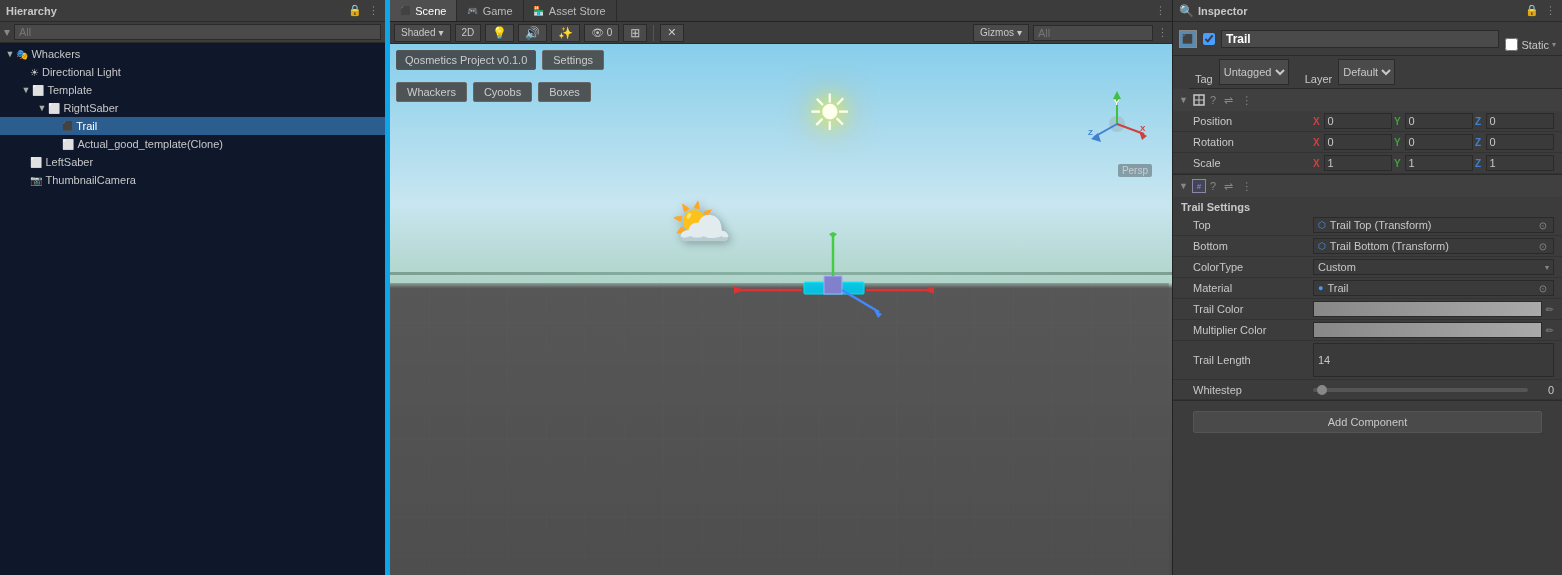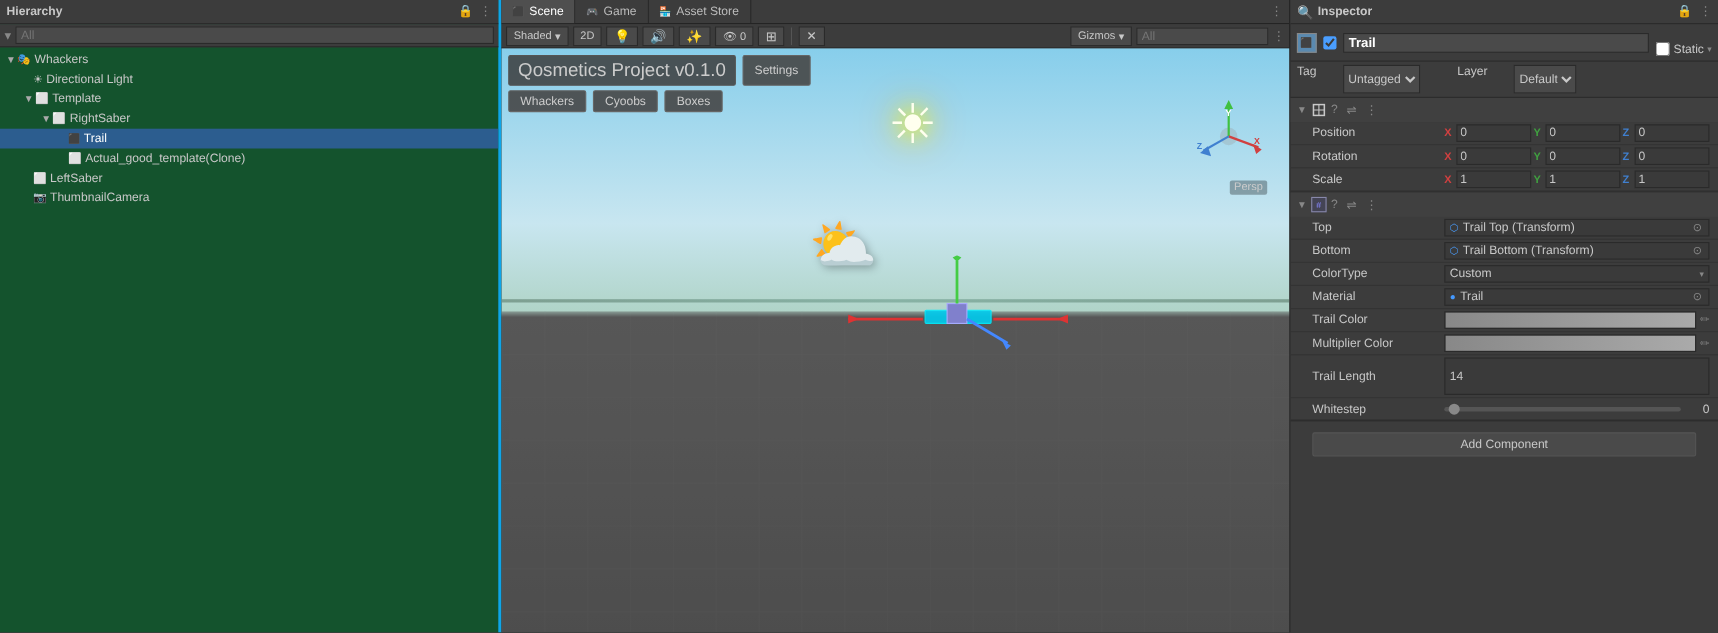--- a/index.html
+++ b/index.html
@@ -16,23 +16,23 @@
     }
 
     .main-area {
       display: flex;
       flex: 1;
       overflow: hidden;
     }
 
     
     .hierarchy-panel {
-      width: 456px;
-      background: #14532d;
-      border-right: 3px solid #0ea5e9;
+      width: 390px;
+      background: #0f172a;
+      border-right: 5px solid #0ea5e9;
       display: flex;
       flex-direction: column;
     }
     .panel-header {
       display: flex;
       align-items: center;
       background: #3c3c3c;
       height: 22px;
       border-bottom: 1px solid #2a2a2a;
       padding: 0 6px;
@@ -158,21 +158,21 @@
       top: 6px;
       left: 6px;
       display: flex;
       gap: 6px;
       z-index: 10;
     }
     .overlay-version {
       background: rgba(60,60,60,0.85);
       border: 1px solid #555;
       color: #ccc;
-      font-size: 17px;
+      font-size: 11px;
       padding: 3px 8px;
       border-radius: 2px;
       text-align: center;
     }
     .overlay-btn {
       background: rgba(70,70,70,0.9);
       border: 1px solid #666;
       color: #ccc;
       font-size: 11px;
       padding: 3px 10px;
@@ -219,25 +219,26 @@
       font-weight: bold;
     }
     .static-checkbox {
       display: flex;
       align-items: center;
       gap: 3px;
       margin-top: 12px;
     }
     .tag-layer-row {
       display: flex;
-      align-items: flex-start;
+      align-items: flex-end;
       padding: 3px 6px;
       border-bottom: 1px solid #2a2a2a;
-      gap: 24px;
-      font-size: 11px;
+      gap: 6px;
+      font-size: 11px;
+      margin-left: 16px;
     }
     .tag-select, .layer-select {
       background: #4a4a4a;
       border: 1px solid #2a2a2a;
       color: #c8c8c8;
       font-size: 11px;
       height: 26px;
     }
 
     .component-section {
@@ -755,20 +756,23 @@
       <div class="component-header">
         <span style="font-size:9px;color:#888">▼</span>
         <div class="component-icon" style="width:14px;height:14px;background:#445;border:1px solid #88a;display:flex;align-items:center;justify-content:center;font-size:8px;color:#88f">#</div>
         <div class="component-actions">
           <span>?</span>
           <span>⇌</span>
           <span>⋮</span>
         </div>
       </div>
 
+      <div class="trail-settings-header">
+        <span>Trail Settings</span>
+      </div>
 
       <div class="property-row">
         <span class="property-label">Top</span>
         <div class="property-value">
           <div class="object-ref-field">
             <span class="object-ref-icon">⬡</span>
             <span class="object-ref-text">Trail Top (Transform)</span>
             <span class="object-ref-btn">⊙</span>
           </div>
         </div>

